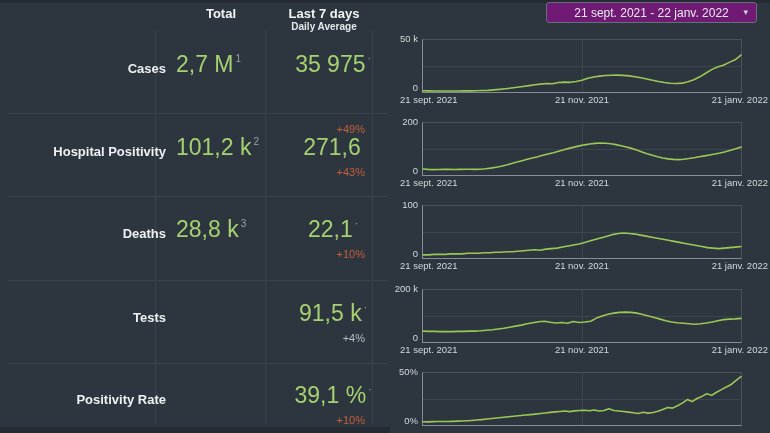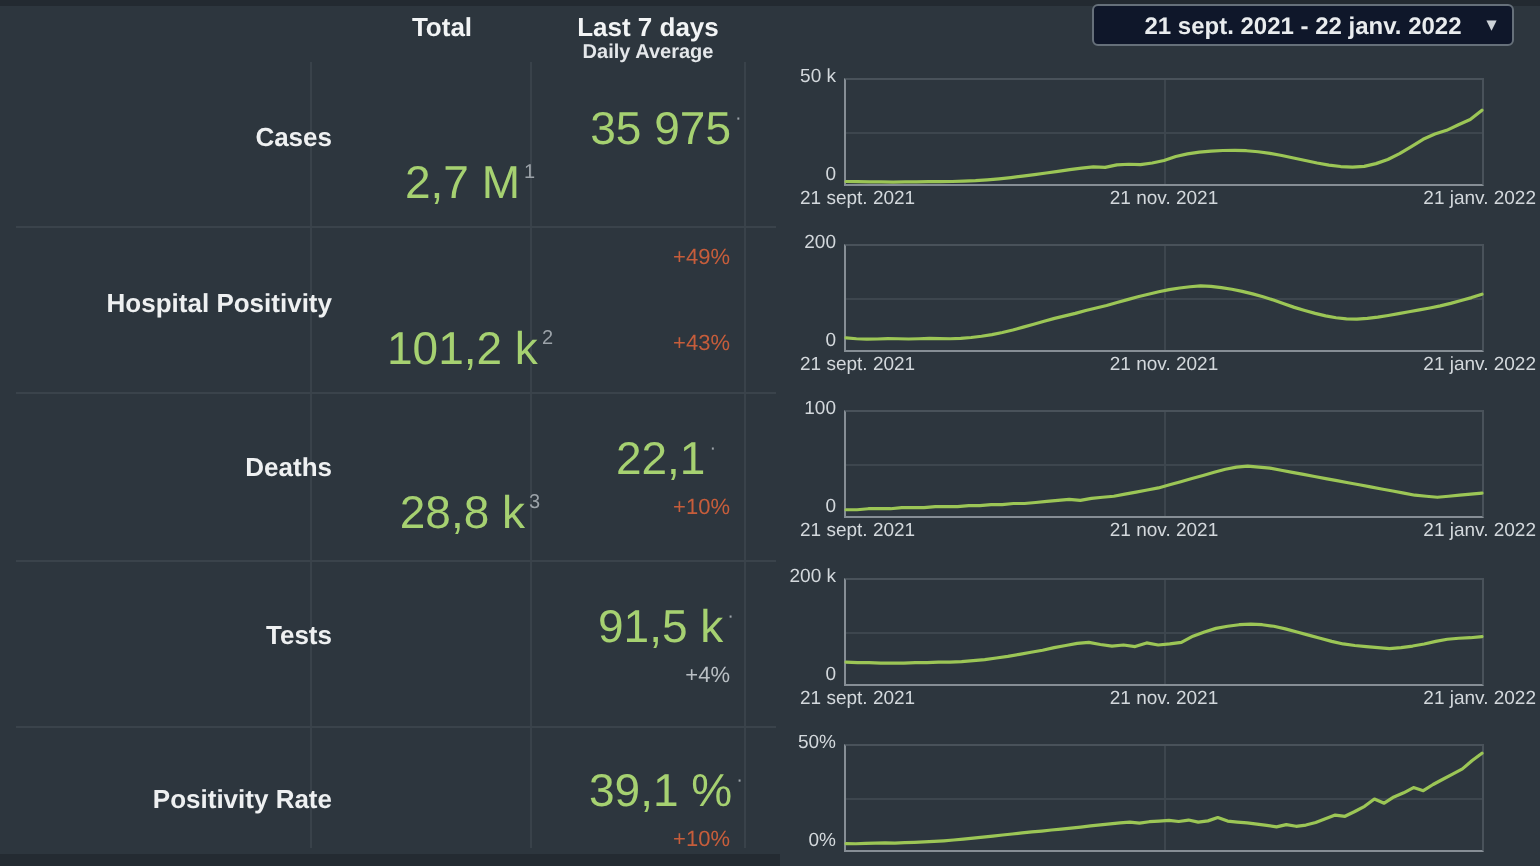--- a/index.html
+++ b/index.html
@@ -8,39 +8,39 @@
     position:relative; width:770px; height:433px; overflow:hidden;
     background:#2d363e; font-family:"Liberation Sans", sans-serif;
     -webkit-font-smoothing:antialiased;
   }
   .top-strip { position:absolute; left:0; top:0; width:770px; height:3px; background:#232a31; }
   .bottom-strip { position:absolute; left:0; top:427px; width:390px; height:6px; background:#242b32; }
 
   
   .date-picker {
     position:absolute; top:2px; left:546px; width:211px; height:21px;
-    border:1px solid #66707a; border-radius:3px; background:#0f172a;
+    border:1px solid #66707a; border-radius:3px; background:#701a75;
     display:flex; align-items:center; justify-content:center;
-    font-size:12px; font-weight:700; color:#e9ecee; cursor:pointer;
+    font-size:12px; font-weight:400; color:#e9ecee; cursor:pointer;
   }
   .date-picker .caret { position:absolute; right:8px; top:4px; font-size:9px; color:#cdd3d8; }
 
   
   .table-panel { position:absolute; left:0; top:0; width:390px; height:427px; }
   .hdr-total   { position:absolute; left:162px; top:6px;  width:118px; text-align:center; font-size:13px; font-weight:700; color:#f2f4f5; }
   .hdr-last7   { position:absolute; left:268px; top:6px;  width:112px; text-align:center; font-size:13px; font-weight:700; color:#f2f4f5; }
   .hdr-daily   { position:absolute; left:268px; top:21px; width:112px; text-align:center; font-size:10px; font-weight:700; color:#e4e7ea; }
   .vsep { position:absolute; top:31px; height:393px; width:1px; background:#39424a; }
   .hsep { position:absolute; left:8px; width:380px; height:1px; background:#3a434b; }
 
   .mrow { position:absolute; left:16px; width:390px; height:84px; }
   .rlabel { position:absolute; left:0; top:35px; width:150px; text-align:right;
             font-size:13px; font-weight:700; color:#eef0f1; }
-  .total-cell { position:absolute; left:160px; top:25px; width:118px; text-align:center;
-            font-size:23px; color:#a6d171; white-space:nowrap;margin-top:27px; }
+  .total-cell { position:absolute; left:160px; top:25px; width:118px; 
+            font-size:23px; color:#a6d171; white-space:nowrap; }
   .last7-cell { position:absolute; left:262px; top:25px; width:110px; text-align:center;
             font-size:23px; color:#a6d171; white-space:nowrap; }
   .total-cell sup, .last7-cell sup { font-size:10px; color:#9ba2a8; margin-left:2px; vertical-align:10px; }
   .chg { position:absolute; left:265px; top:57px; width:84px; text-align:right;
          font-size:11px; font-weight:400; }
 
   
   .charts-panel { position:absolute; left:390px; top:0; width:380px; height:433px; }
   .chart-block { position:absolute; left:0; width:380px; height:84px; }
   .ymax { position:absolute; left:0; top:3px;  width:28px; text-align:right; font-size:9.5px; color:#d3d8dc; }
@@ -84,20 +84,21 @@
     <div class="mrow" style="top:26px">
       <div class="rlabel">Cases</div>
       <div class="total-cell"><span>2,7 M</span><sup>1</sup></div>
       <div class="last7-cell"><span>35 975</span><sup>·</sup></div>
       <div class="chg" style="color: rgb(198, 93, 59); margin-top: 40px;">+49%</div>
     </div>
 
     <div class="mrow" style="top:109px">
       <div class="rlabel">Hospital Positivity</div>
       <div class="total-cell"><span>101,2 k</span><sup>2</sup></div>
+      <div class="last7-cell"><span>271,6</span><sup></sup></div>
       <div class="chg" style="color: rgb(198, 93, 59);">+43%</div>
     </div>
 
     <div class="mrow" style="top:191px">
       <div class="rlabel">Deaths</div>
       <div class="total-cell"><span>28,8 k</span><sup>3</sup></div>
       <div class="last7-cell"><span>22,1</span><sup>·</sup></div>
       <div class="chg" style="color: rgb(198, 93, 59);">+10%</div>
     </div>
 

